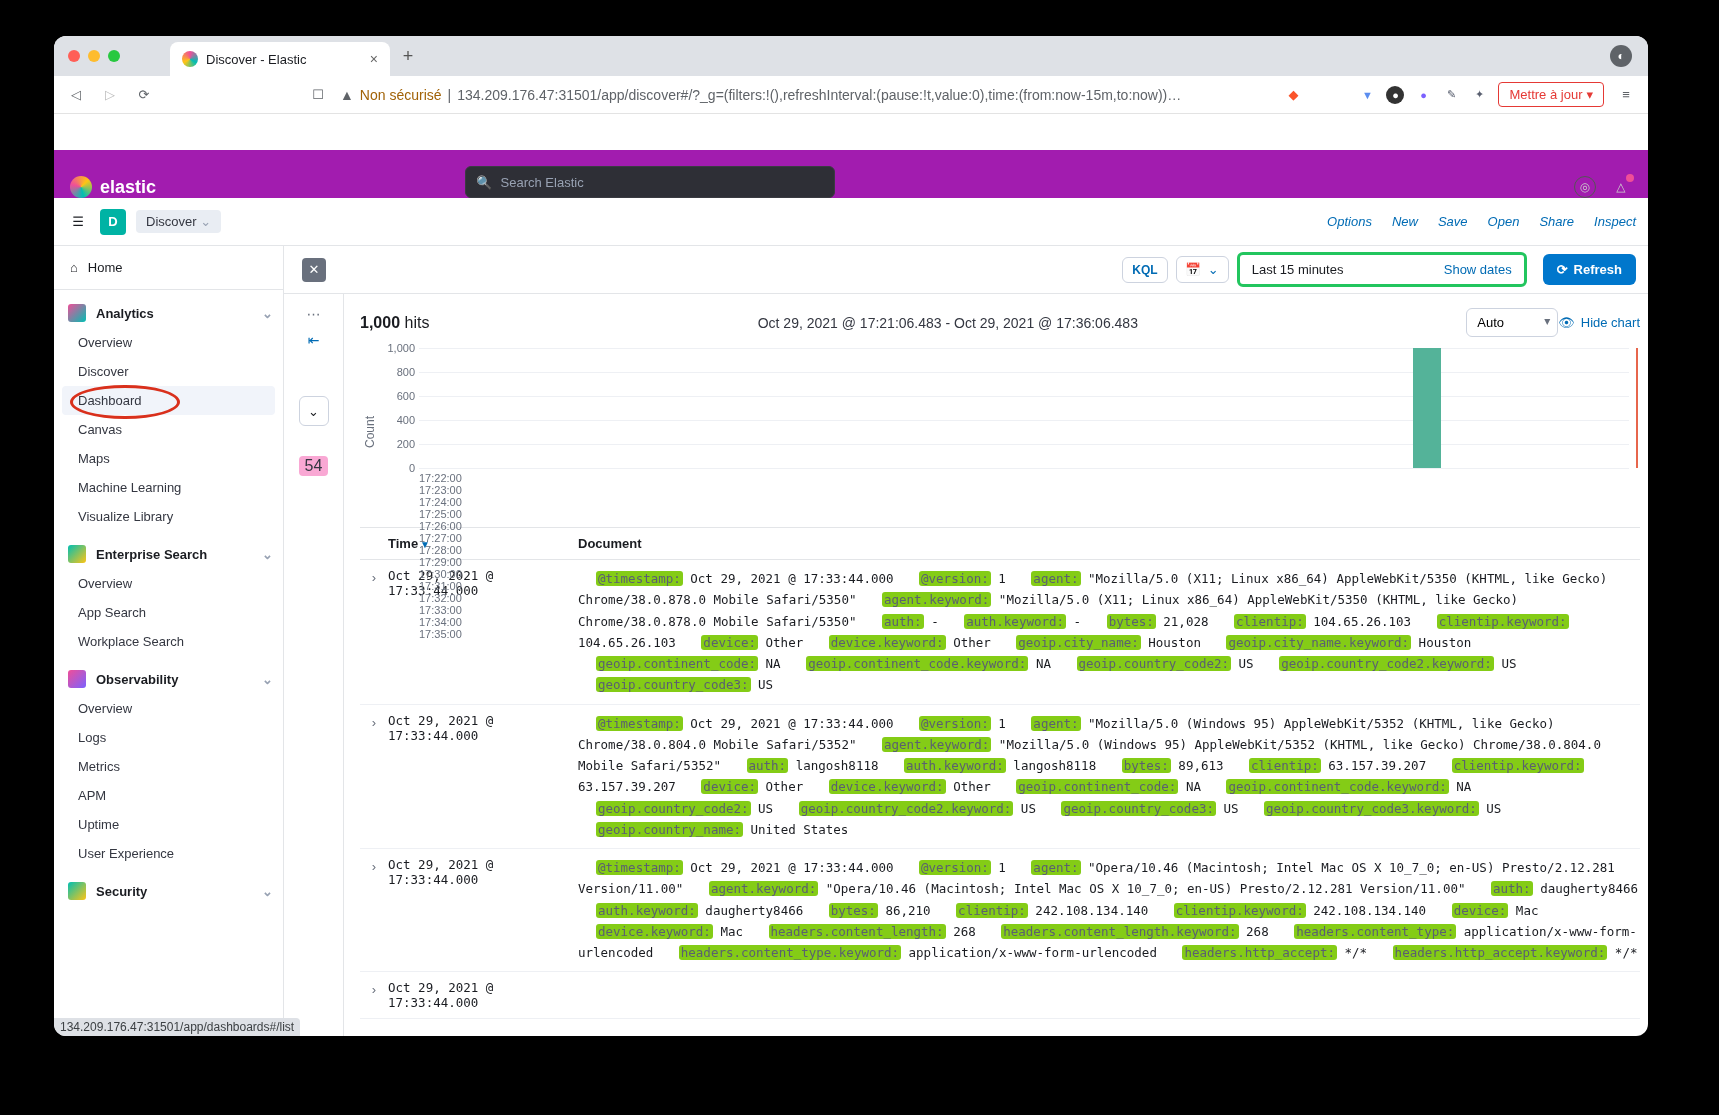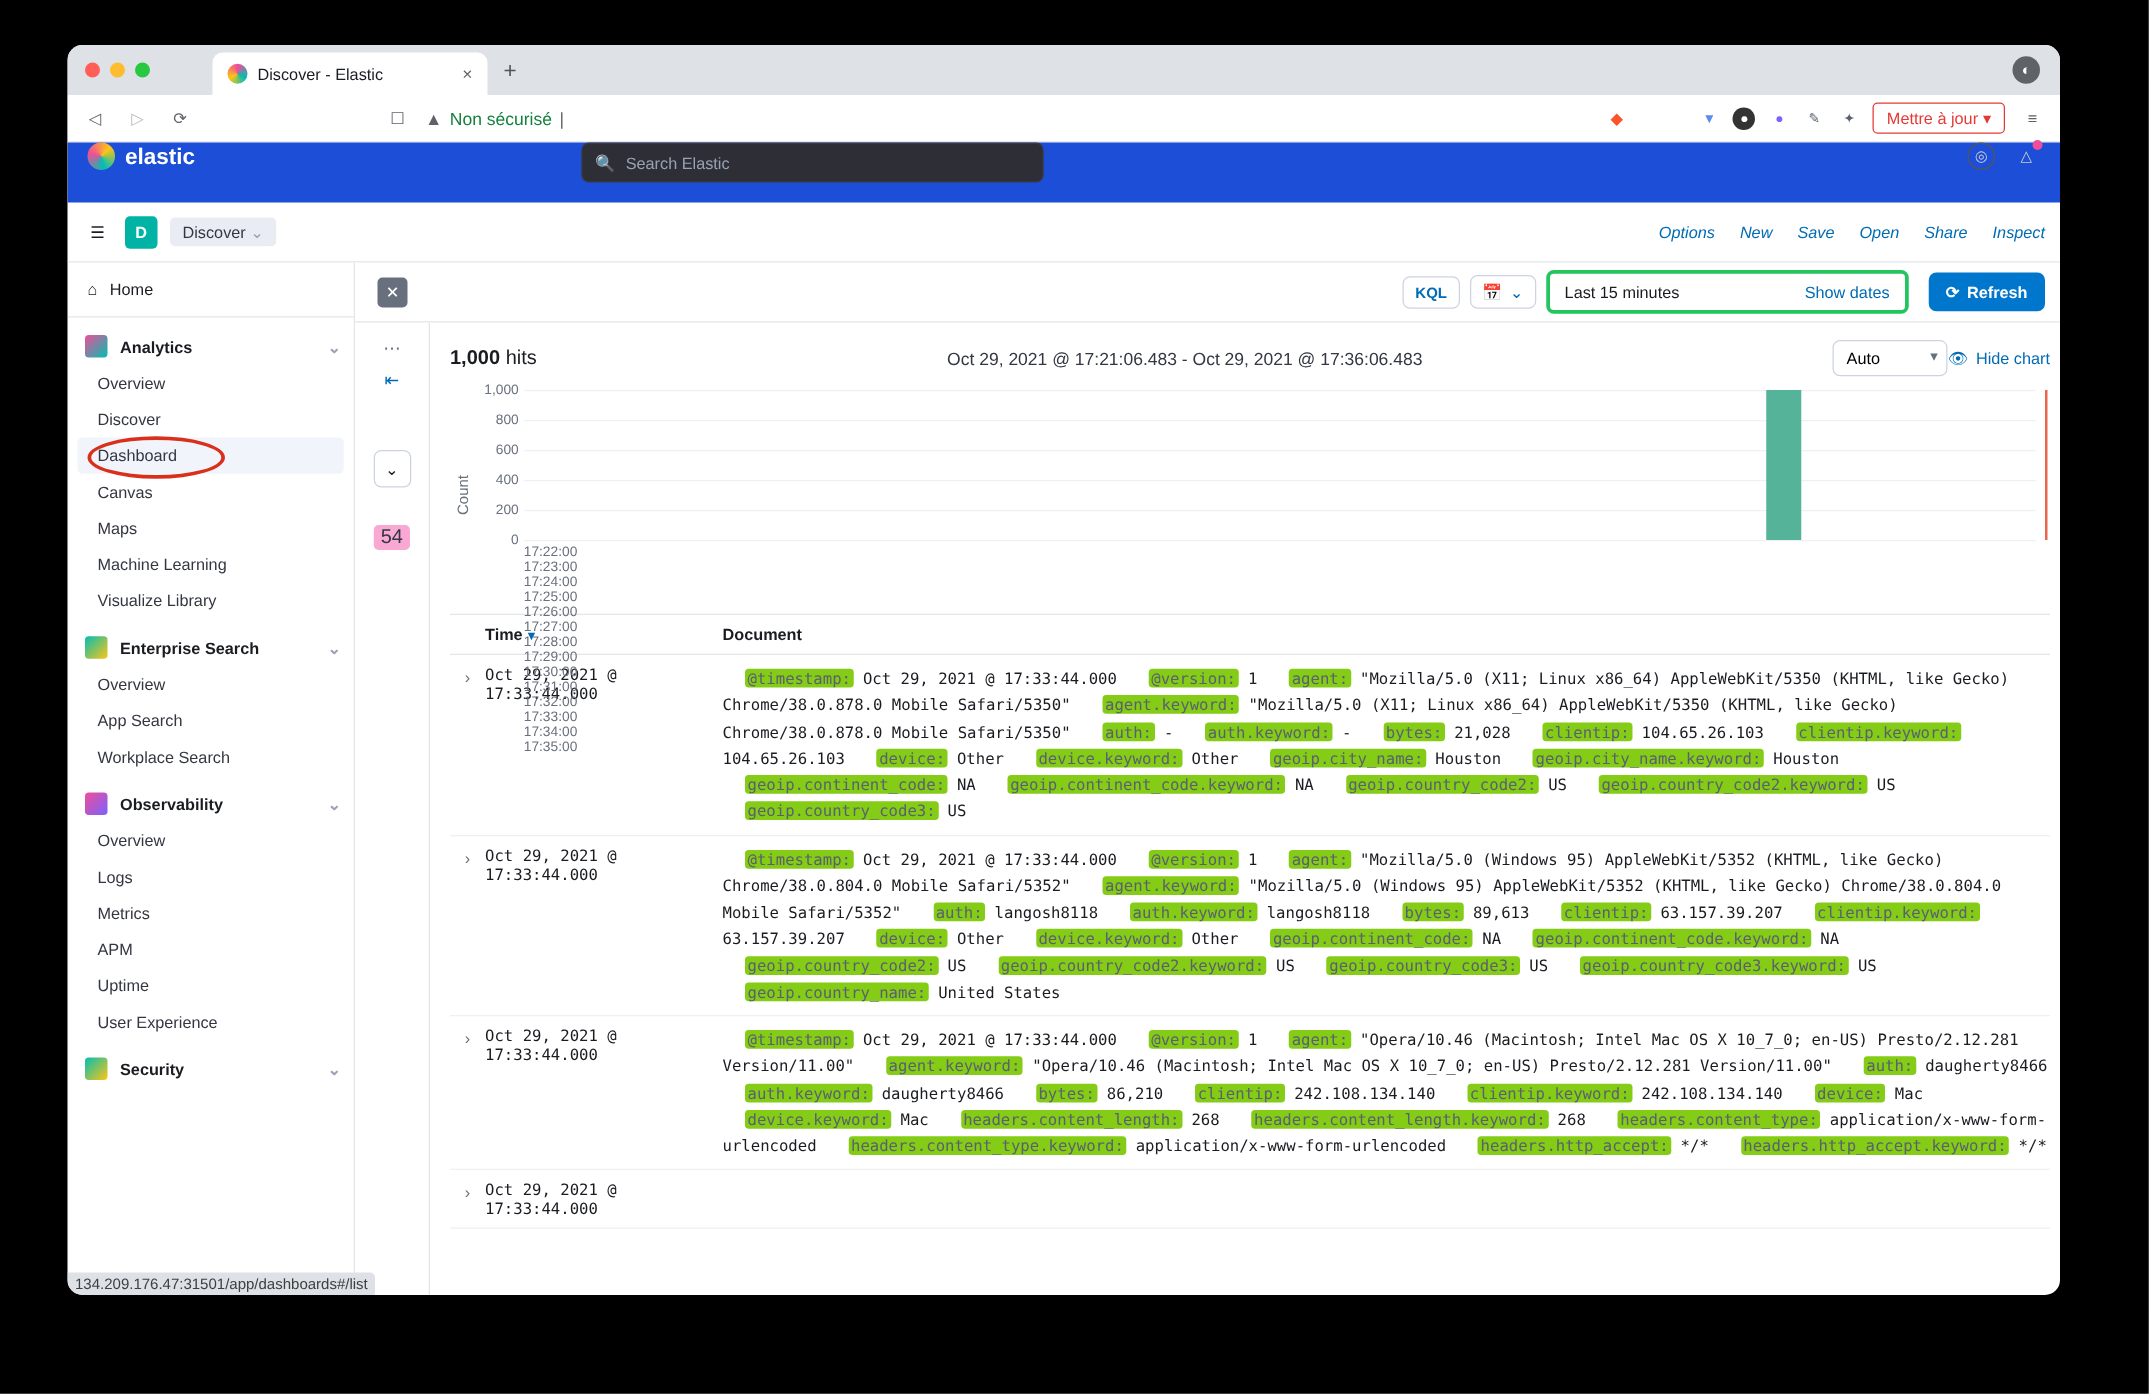--- a/index.html
+++ b/index.html
@@ -14,27 +14,27 @@
   .tab .favicon { width: 16px; height: 16px; background: conic-gradient(#f04e98, #00bfb3, #fec514, #f04e98); border-radius: 50%; }
   .tab-close { margin-left: auto; font-size: 14px; color: #666; }
   .newtab { width: 24px; height: 24px; display: flex; align-items: center; justify-content: center; color: #555; margin-left: 6px; font-size: 18px; }
   .tabbar-right { margin-left: auto; padding-right: 6px; }
   .incognito { width: 22px; height: 22px; border-radius: 50%; background: #5f6368; color: #fff; display: flex; align-items: center; justify-content: center; font-size: 12px; }
   
   .urlbar { height: 38px; background: #fff; border-bottom: 1px solid #e3e3e3; display: flex; align-items: center; padding: 0 10px; gap: 10px; }
   .navbtn { width: 24px; height: 24px; display: flex; align-items: center; justify-content: center; color: #5f6368; }
   .navbtn.disabled { color: #bbb; }
   .url-text { flex: 1; font-size: 14px; color: #5f6368; display: flex; align-items: center; gap: 6px; }
-  .url-text .warn { color: #15803d; }
+  .url-text .warn { color: #a16207; }
   .url-right { display: flex; align-items: center; gap: 10px; }
   .shield { color: #fb542b; }
   .update-btn { border: 1px solid #e53935; color: #e53935; padding: 4px 10px; border-radius: 4px; font-size: 13px; display: flex; align-items: center; gap: 4px; }
   .ext-icon { width: 18px; height: 18px; border-radius: 50%; display: inline-flex; align-items: center; justify-content: center; font-size: 11px; }
   
-  .elastic-header { height: 48px; background: #1d4ed8; display: flex; align-items: flex-start; padding: 0 16px; color: #fff; }
+  .elastic-header { height: 48px; background: #a21caf; display: flex; align-items: flex-end; padding: 0 16px; color: #fff; margin-top: 36px; }
   .elastic-logo { display: flex; align-items: center; gap: 8px; font-weight: 600; font-size: 18px; }
   .elastic-logo .logomark { width: 22px; height: 22px; background: conic-gradient(from 45deg, #fec514, #00bfb3, #f04e98, #fec514); border-radius: 50%; }
   .search-elastic { margin: 0 auto; width: 370px; height: 32px; background: #2e2f36; border: 1px solid #3a3b42; border-radius: 6px; display: flex; align-items: center; padding: 0 10px; color: #98a2b3; gap: 8px; position: relative; left: -40px; }
   .header-right { margin-left: auto; display: flex; gap: 14px; align-items: center; }
   .header-icon { width: 22px; height: 22px; border: 1px solid #555; border-radius: 50%; display: flex; align-items: center; justify-content: center; color: #ccc; font-size: 12px; position: relative; }
   .header-icon .badge { position: absolute; top: -2px; right: -2px; width: 8px; height: 8px; background: #f04e98; border-radius: 50%; }
   
   .subheader { height: 48px; border-bottom: 1px solid #e3e5e8; display: flex; align-items: center; padding: 0 12px; gap: 10px; }
   .burger { width: 24px; height: 24px; display: flex; align-items: center; justify-content: center; }
   .space-avatar { width: 26px; height: 26px; background: #00b3a4; color: #fff; border-radius: 4px; display: flex; align-items: center; justify-content: center; font-weight: 600; font-size: 13px; }
@@ -128,20 +128,21 @@
   <div class="urlbar">
     <div class="navbtn">◁</div>
     <div class="navbtn disabled">▷</div>
     <div class="navbtn">⟳</div>
     <div style="width:130px"></div>
     <div class="navbtn">☐</div>
     <div class="url-text">
       <span>▲</span>
       <span class="warn">Non sécurisé</span>
       <span>|</span>
+      <span>134.209.176.47:31501/app/discover#/?_g=(filters:!(),refreshInterval:(pause:!t,value:0),time:(from:now-15m,to:now))…</span>
     </div>
     <div class="url-right">
       <span class="shield">◆</span>
       <span style="width:40px"></span>
       <span class="ext-icon" style="color:#5b8def">▼</span>
       <span class="ext-icon" style="background:#333;color:#fff">●</span>
       <span class="ext-icon" style="color:#7b61ff">●</span>
       <span class="ext-icon" style="color:#5a6070">✎</span>
       <span class="ext-icon" style="color:#5a6070">✦</span>
       <div class="update-btn">

